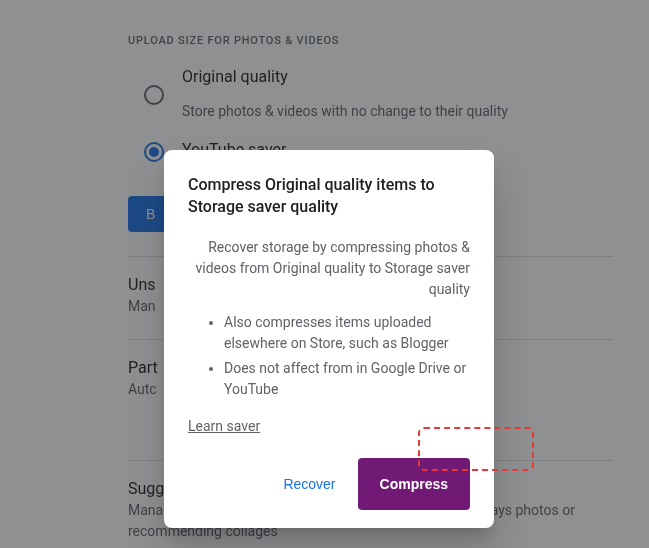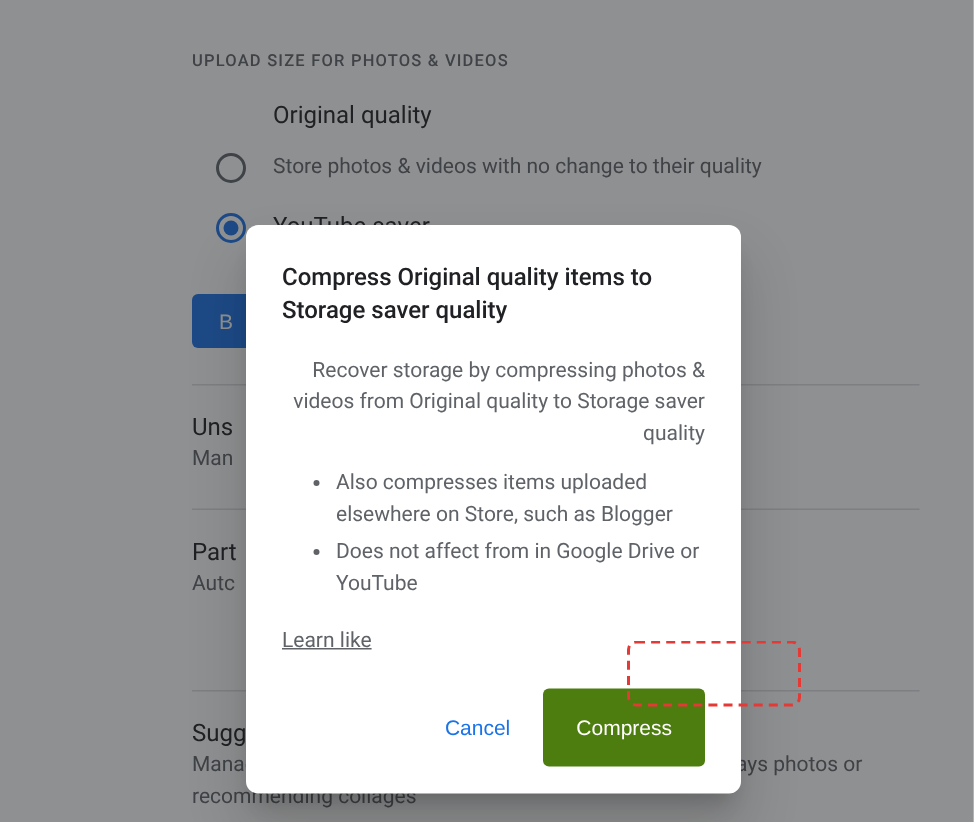--- a/index.html
+++ b/index.html
@@ -20,21 +20,21 @@
       font-size: 11px;
       font-weight: 500;
       letter-spacing: 0.8px;
       color: #5f6368;
       text-transform: uppercase;
       margin-bottom: 20px;
       margin-top: 10px;
     }
     .radio-row {
       display: flex;
-      align-items: flex-end;
+      align-items: center;
       margin-bottom: 18px;
       padding-left: 16px;
     }
     .radio {
       width: 20px;
       height: 20px;
       border: 2px solid #5f6368;
       border-radius: 50%;
       margin-right: 18px;
       flex-shrink: 0;
@@ -151,25 +151,25 @@
     .btn-text {
       background: none;
       border: none;
       color: #1a73e8;
       font-size: 14px;
       font-weight: 500;
       padding: 8px 12px;
       cursor: pointer;
     }
     .btn-primary {
-      background: #4d7c0f;
+      background: #701a75;
       color: #fff;
       border: none;
       font-size: 14px;
-      font-weight: 400;
+      font-weight: 700;
       padding: 18px 22px;
       border-radius: 4px;
       cursor: pointer;
     }
     .highlight-box {
       position: absolute;
       border: 2px dashed #e53935;
       border-radius: 6px;
       pointer-events: none;
     }
@@ -221,20 +221,20 @@
 
 <div class="scrim"></div>
 
 <div class="dialog">
   <div class="dialog-title">Compress Original quality items to Storage saver quality</div>
   <div class="dialog-body">Recover storage by compressing photos &amp; videos from Original quality to Storage saver quality</div>
   <ul>
     <li>Also compresses items uploaded elsewhere on Store, such as Blogger</li>
     <li>Does not affect from in Google Drive or YouTube</li>
   </ul>
-  <a class="learn-more">Learn like</a>
+  <a class="learn-more">Learn saver</a>
   <div class="dialog-actions">
-    <button class="btn-text">Cancel</button>
+    <button class="btn-text">Recover</button>
     <button class="btn-primary">Compress</button>
   </div>
 </div>
 
 <div class="highlight-box" style="top:427px; left:418px; width:116px; height:44px;"></div>
 
 </body></html>

